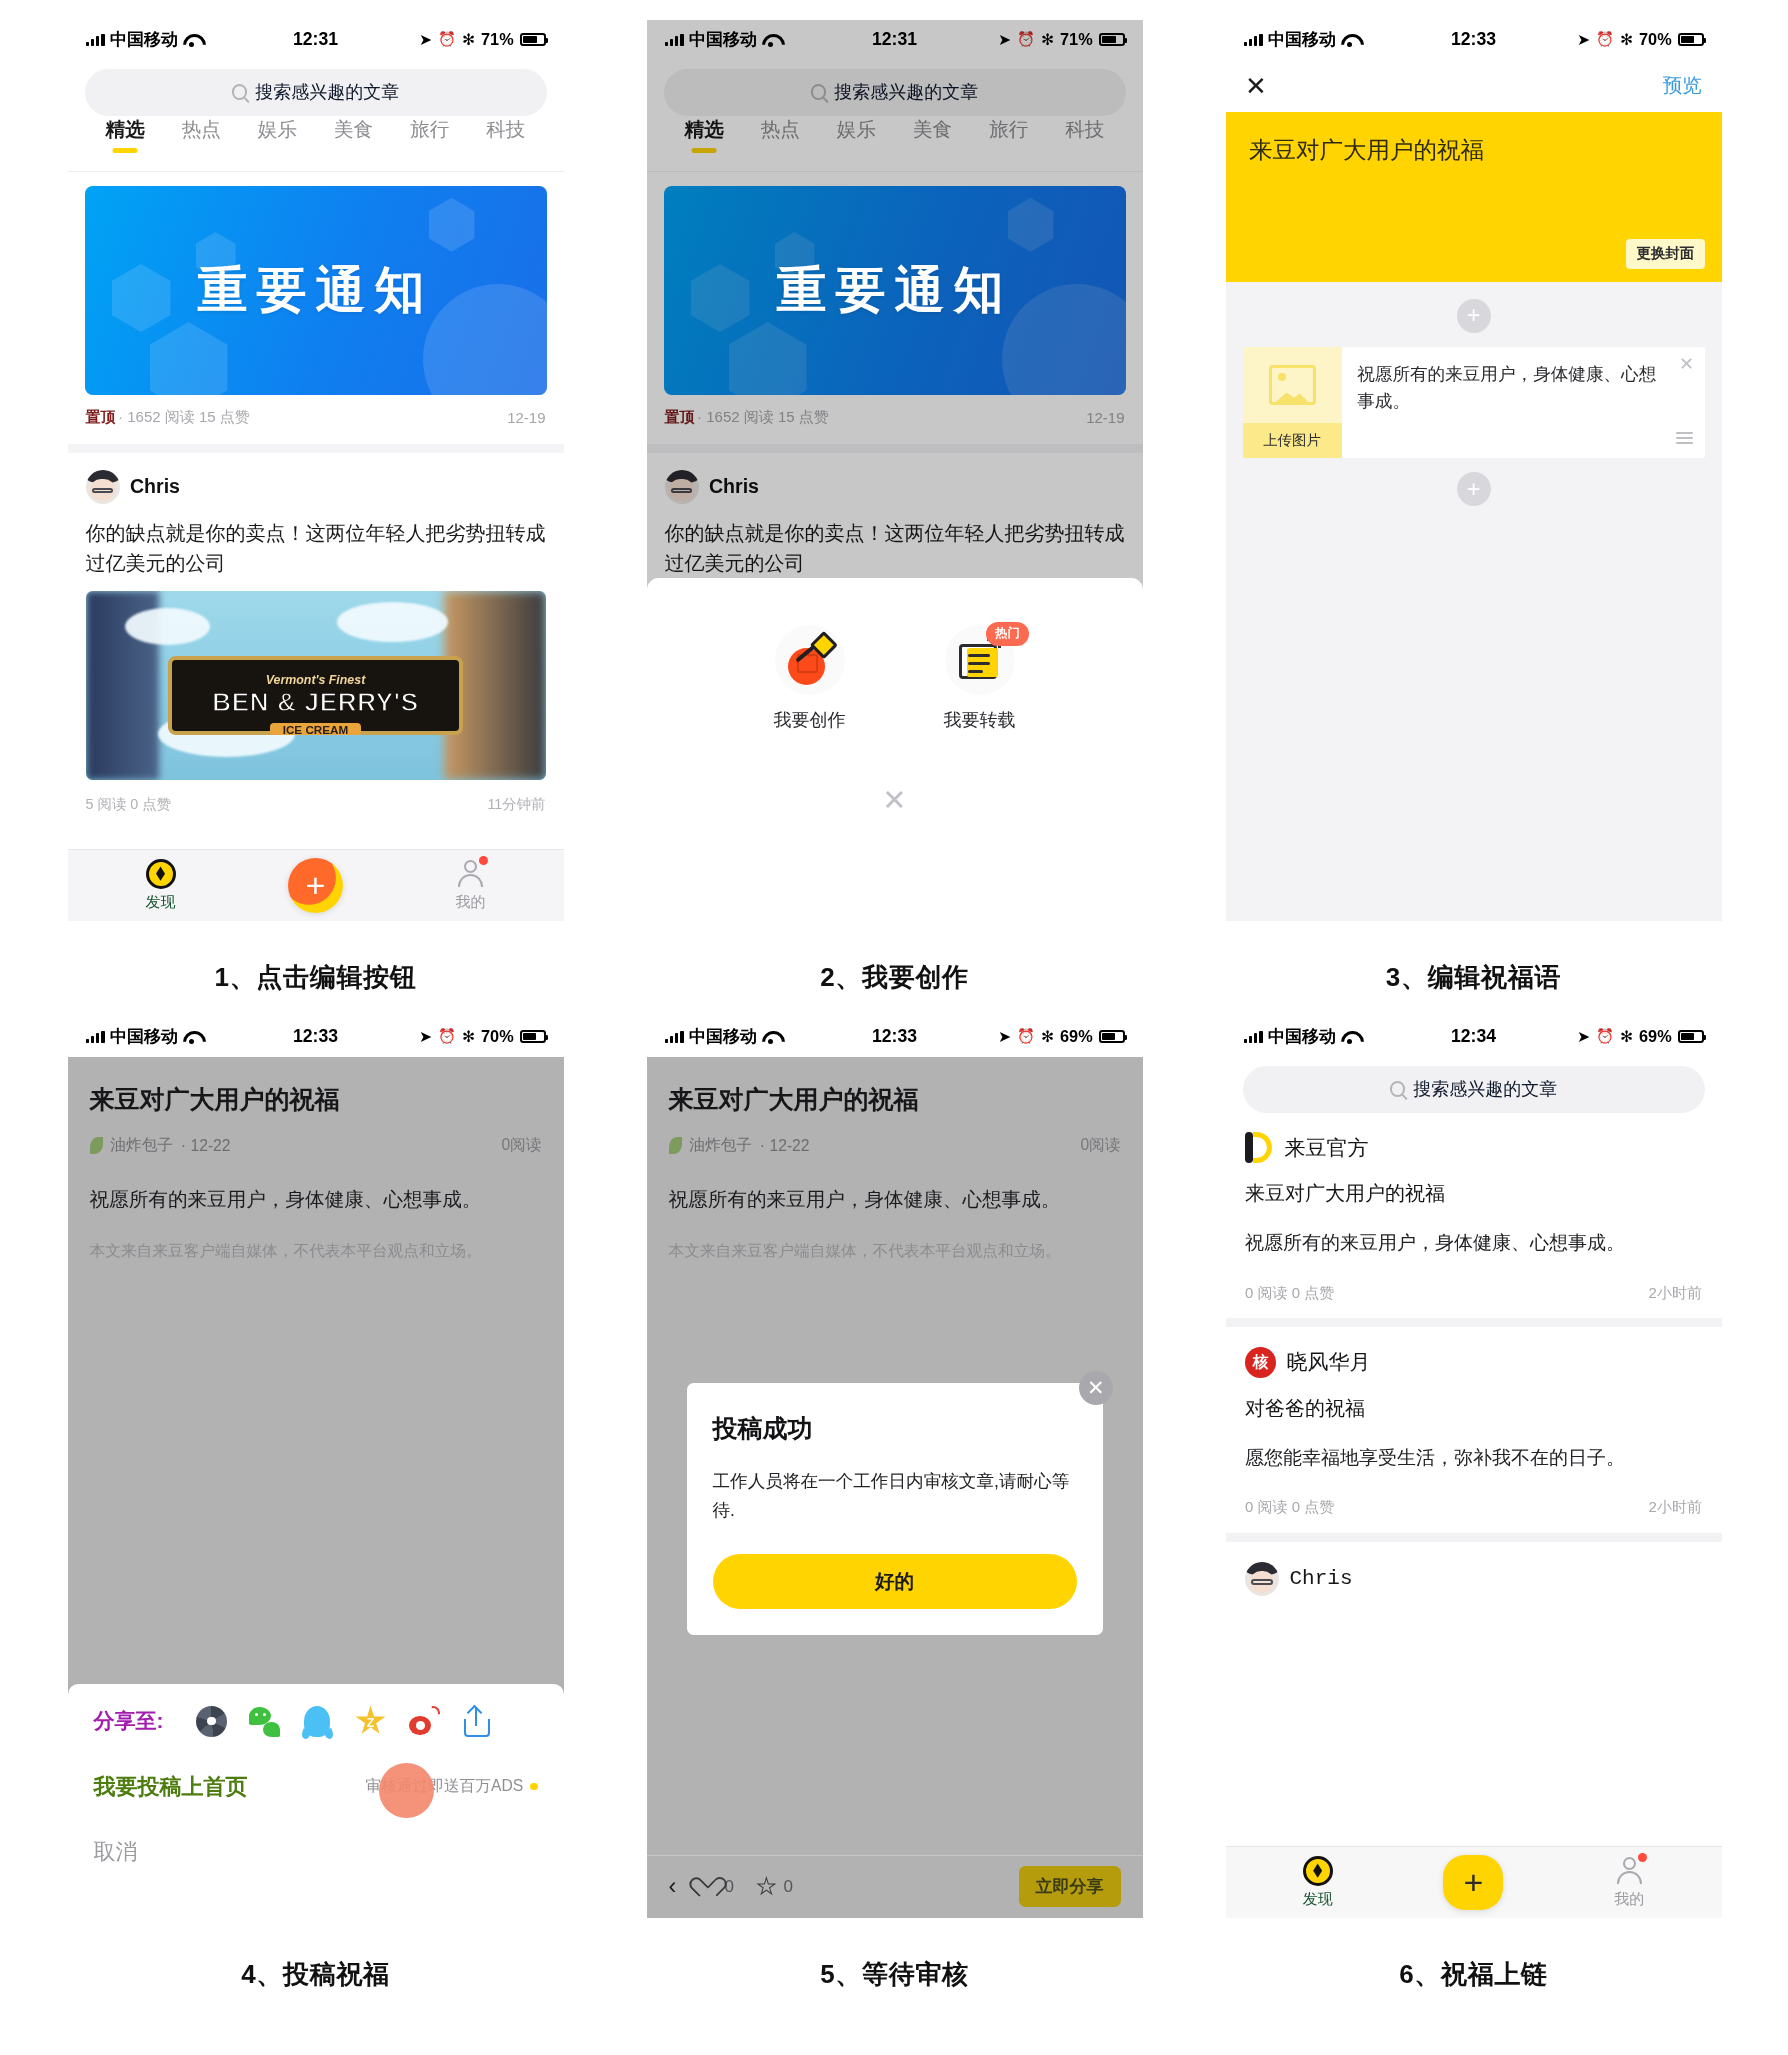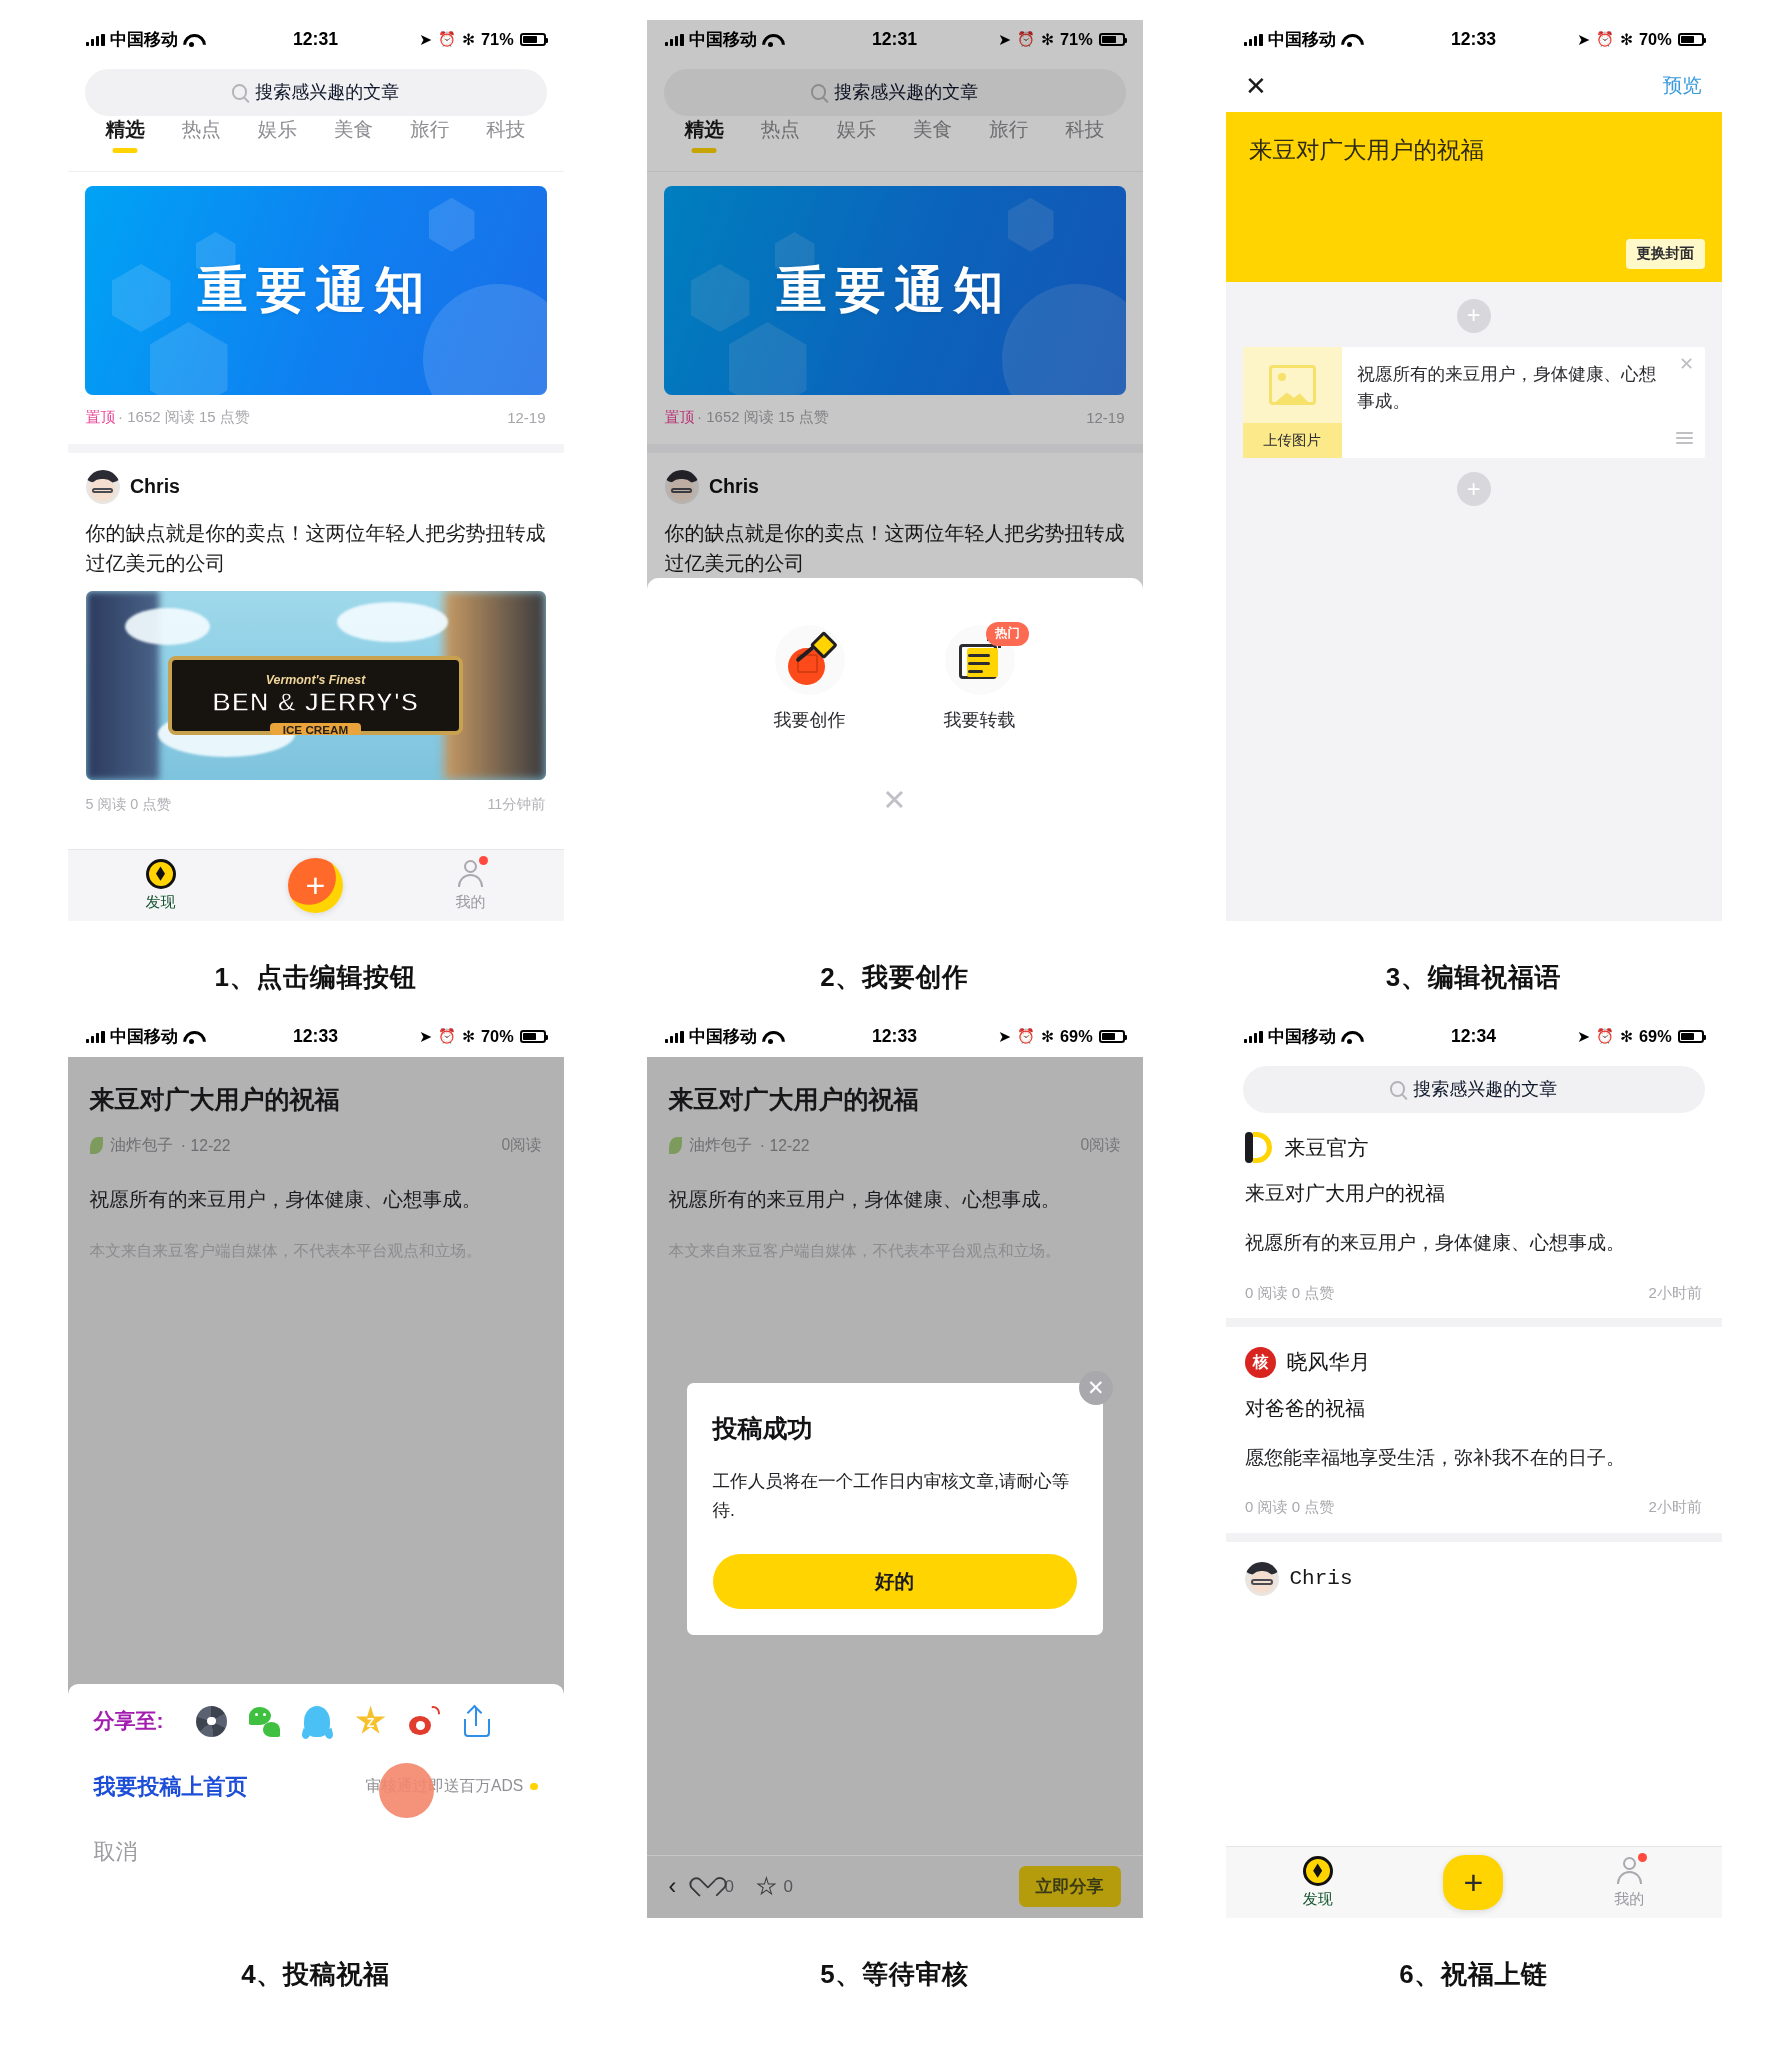--- a/index.html
+++ b/index.html
@@ -120,21 +120,21 @@
         clip-path: polygon(50% 0,100% 25%,100% 75%,50% 100%,0 75%,0 25%); }
   .h5 { width: 150px; height: 150px; right: -26px; bottom: -39px; border-radius: 50%; }
   .banner-text {
     color: #fff; font-size: 50px; font-weight: bold; letter-spacing: 9px;
     z-index: 2; text-shadow: 0 1.3px 3.9px rgba(0,0,0,.12);
   }
   .meta-row {
     display: flex; align-items: center; padding: 13px 18px 0;
     font-size: 15px; color: #a6a6ab;
   }
-  .pin-badge { color: #ec4899; font-weight: normal; margin-right: 2.6px; }
+  .pin-badge { color: #7f1d1d; font-weight: bold; margin-right: 2.6px; }
   .meta-date { margin-left: auto; }
   .divider { height: 9px; background: #f4f4f6; margin-top: 17px; }
 
   
   .article { padding: 17px 18px 0; }
   .author-row { display: flex; align-items: center; gap: 10.4px; }
   .avatar {
     width: 34px; height: 34px; border-radius: 50%; overflow: hidden;
     background: #e9e6e2; position: relative; flex: 0 0 auto;
   }
@@ -379,21 +379,21 @@
   .sh-weibo .arc { position:absolute; right:-1.3px; top:0; width:14.4px; height:14.4px;
     border:2.6px solid #e23c2e; border-radius:50%;
     clip-path: polygon(40% 0, 100% 0, 100% 60%, 40% 60%); }
   .sh-upload { position:relative; }
   .sh-upload .box { position:absolute; left:2.6px; bottom:0; width:26px; height:18px;
     border:2.6px solid #2f8fe8; border-top:none; border-radius: 0 0 3.9px 3.9px; }
   .sh-upload .arw { position:absolute; left:13.7px; top:1.3px; width:2.6px; height:19.6px; background:#2f8fe8; }
   .sh-upload .arw::before { content:''; position:absolute; left:-5.9px; top:0; width:9px;height:9px;
     border-left:2.6px solid #2f8fe8; border-top:2.6px solid #2f8fe8; transform: rotate(45deg); }
   .submit-row { display:flex; align-items:center; margin-top: 35px; position: relative; }
-  .submit-title { font-size: 22px; font-weight: bold; color:#1d4ed8; }
+  .submit-title { font-size: 22px; font-weight: bold; color:#4d7c0f; }
   .submit-hint { margin-left:auto; font-size: 15.7px; color:#8f8f94; display:flex; align-items:center; gap:6.5px; }
   .coin-dot { width:7.8px; height:7.8px; background:#ffd400; border-radius:50%; }
   .tap-circle {
     position:absolute; right: 104px; top: -9px; width: 55px; height: 55px;
     border-radius:50%; background:#f4866b; opacity:.9;
   }
   .cancel-row { margin-top: 35px; font-size: 22px; color:#9b9ba0; }
 
   
   .dialog {

